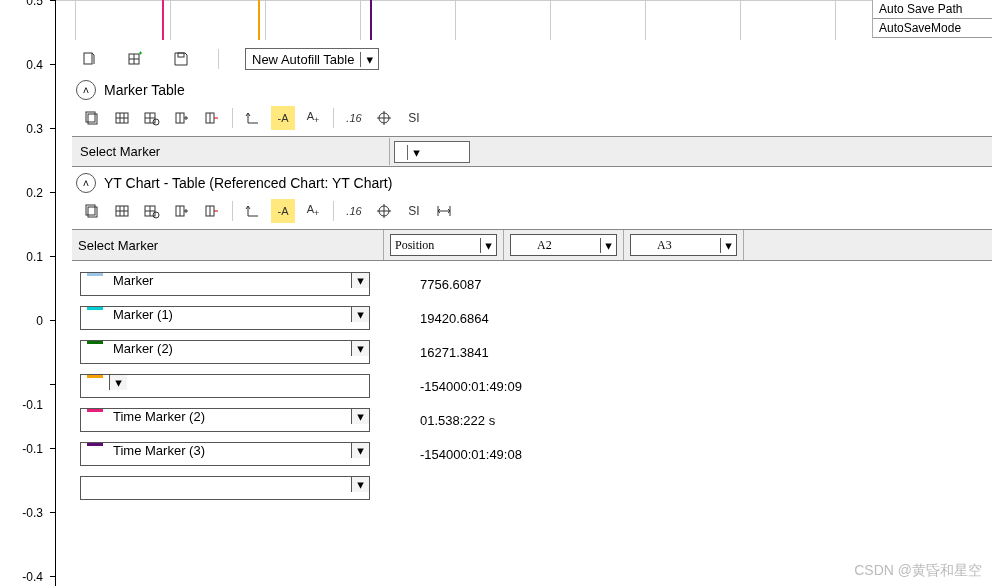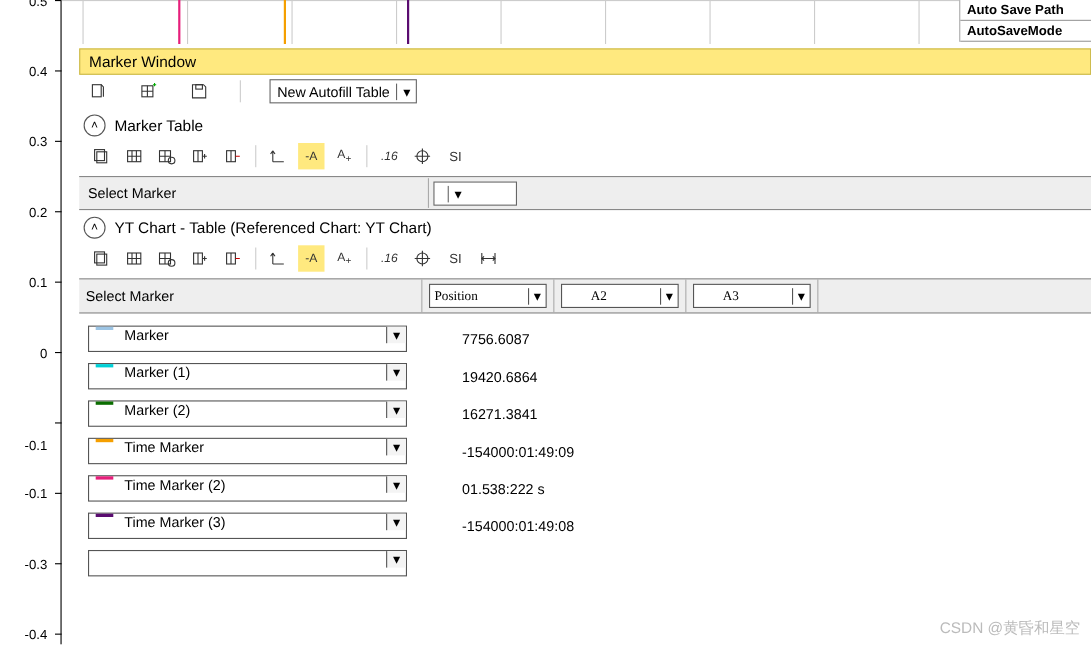--- a/index.html
+++ b/index.html
@@ -10,21 +10,21 @@
 .yaxis { position: absolute; left: 0; top: 0; width: 55px; height: 586px; }
 .ytick { position: absolute; right: 12px; width: 40px; text-align: right; font-size: 12px; }
 .ytick-line { position: absolute; left: 50px; width: 6px; height: 1px; background: #000; }
 .axis-vline { position: absolute; left: 55px; top: 0; width: 1px; height: 586px; background: #000; }
 .grid-h { position: absolute; left: 56px; height: 1px; background: #ccc; width: 936px; }
 .grid-v { position: absolute; top: 0; width: 1px; height: 40px; background: #ccc; }
 .time-marker { position: absolute; top: 0; width: 2px; height: 40px; }
 
 
 .props { position: absolute; right: 0; top: 0; width: 120px; border-left: 1px solid #aaa; background: #fff; }
-.props .prow { padding: 2px 6px; border-bottom: 1px solid #999; font-size: 12px; font-weight: bold; }
+.props .prow { padding: 2px 6px; border-bottom: 1px solid #999; font-size: 12px; }
 
 
 .marker-window { position: absolute; left: 72px; top: 44px; width: 920px; background: #fff; }
 .mw-title { background: #ffe97f; border: 1px solid #c9b74a; padding: 3px 8px; font-size: 14px; }
 .mw-toolbar1 { display: flex; align-items: center; gap: 24px; padding: 4px 6px; }
 .icon-btn { width: 22px; height: 22px; display: inline-flex; align-items: center; justify-content: center; cursor: pointer; font-size: 14px; color: #333; }
 .vsep { width: 1px; height: 20px; background: #ccc; margin: 0 2px; }
 .combo { display: inline-flex; align-items: center; border: 1px solid #666; background: #fff; height: 22px; }
 .combo span { padding: 0 6px; }
 .combo .arrow { border-left: 1px solid #666; width: 18px; text-align: center; cursor: pointer; }
@@ -107,21 +107,20 @@
   <div class="time-marker" style="left:258px;background:#f59f00"></div>
   <div class="time-marker" style="left:370px;background:#5a0c70"></div>
 </div>
 
 <div class="props">
   <div class="prow">Auto Save Path</div>
   <div class="prow">AutoSaveMode</div>
 </div>
 
 <div class="marker-window">
-  <div class="mw-title">Marker Window</div>
 
   <div class="mw-toolbar1">
     <div class="icon-btn">
       <svg width="16" height="16" viewBox="0 0 16 16">
           <rect x="3" y="2" width="8" height="11" fill="none" stroke="#333"></rect>
           <path d="M11 2l2 2v9" stroke="#333" fill="none"></path>
         </svg>
     </div>
     <div class="icon-btn">
       <svg width="16" height="16" viewBox="0 0 16 16">
@@ -347,21 +346,20 @@
         <div class="marker-combo">
           <span class="swatch" style="background:#0a6d00"></span>
           <span class="txt">Marker (2)</span>
           <div class="arrow">▾</div>
         </div>
         <div class="pos-val">16271.3841</div>
       </div>
       <div class="data-row">
         <div class="marker-combo">
           <span class="swatch" style="background:#f59f00"></span>
-          <span class="txt">Time Marker</span>
           <div class="arrow">▾</div>
         </div>
         <div class="pos-val">-154000:01:49:09</div>
       </div>
       <div class="data-row">
         <div class="marker-combo">
           <span class="swatch" style="background:#e61f7b"></span>
           <span class="txt">Time Marker (2)</span>
           <div class="arrow">▾</div>
         </div>

